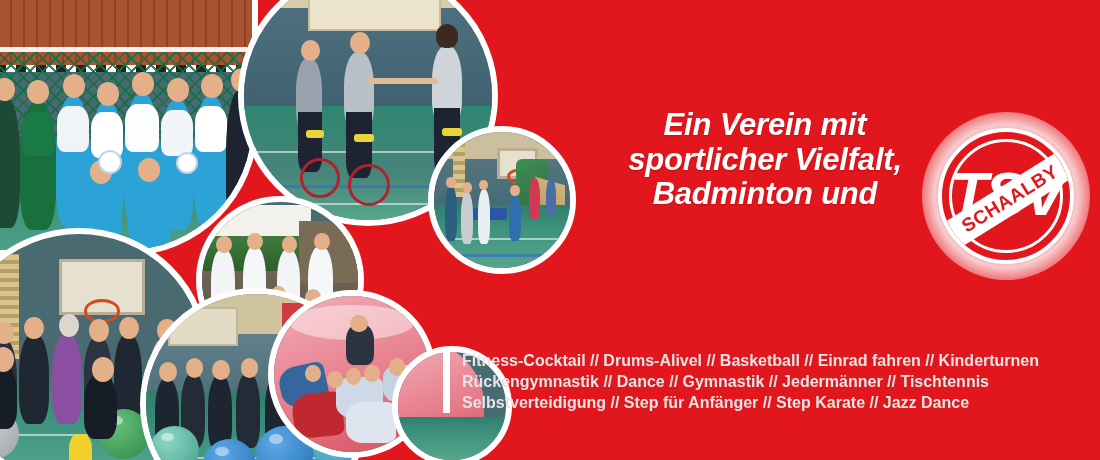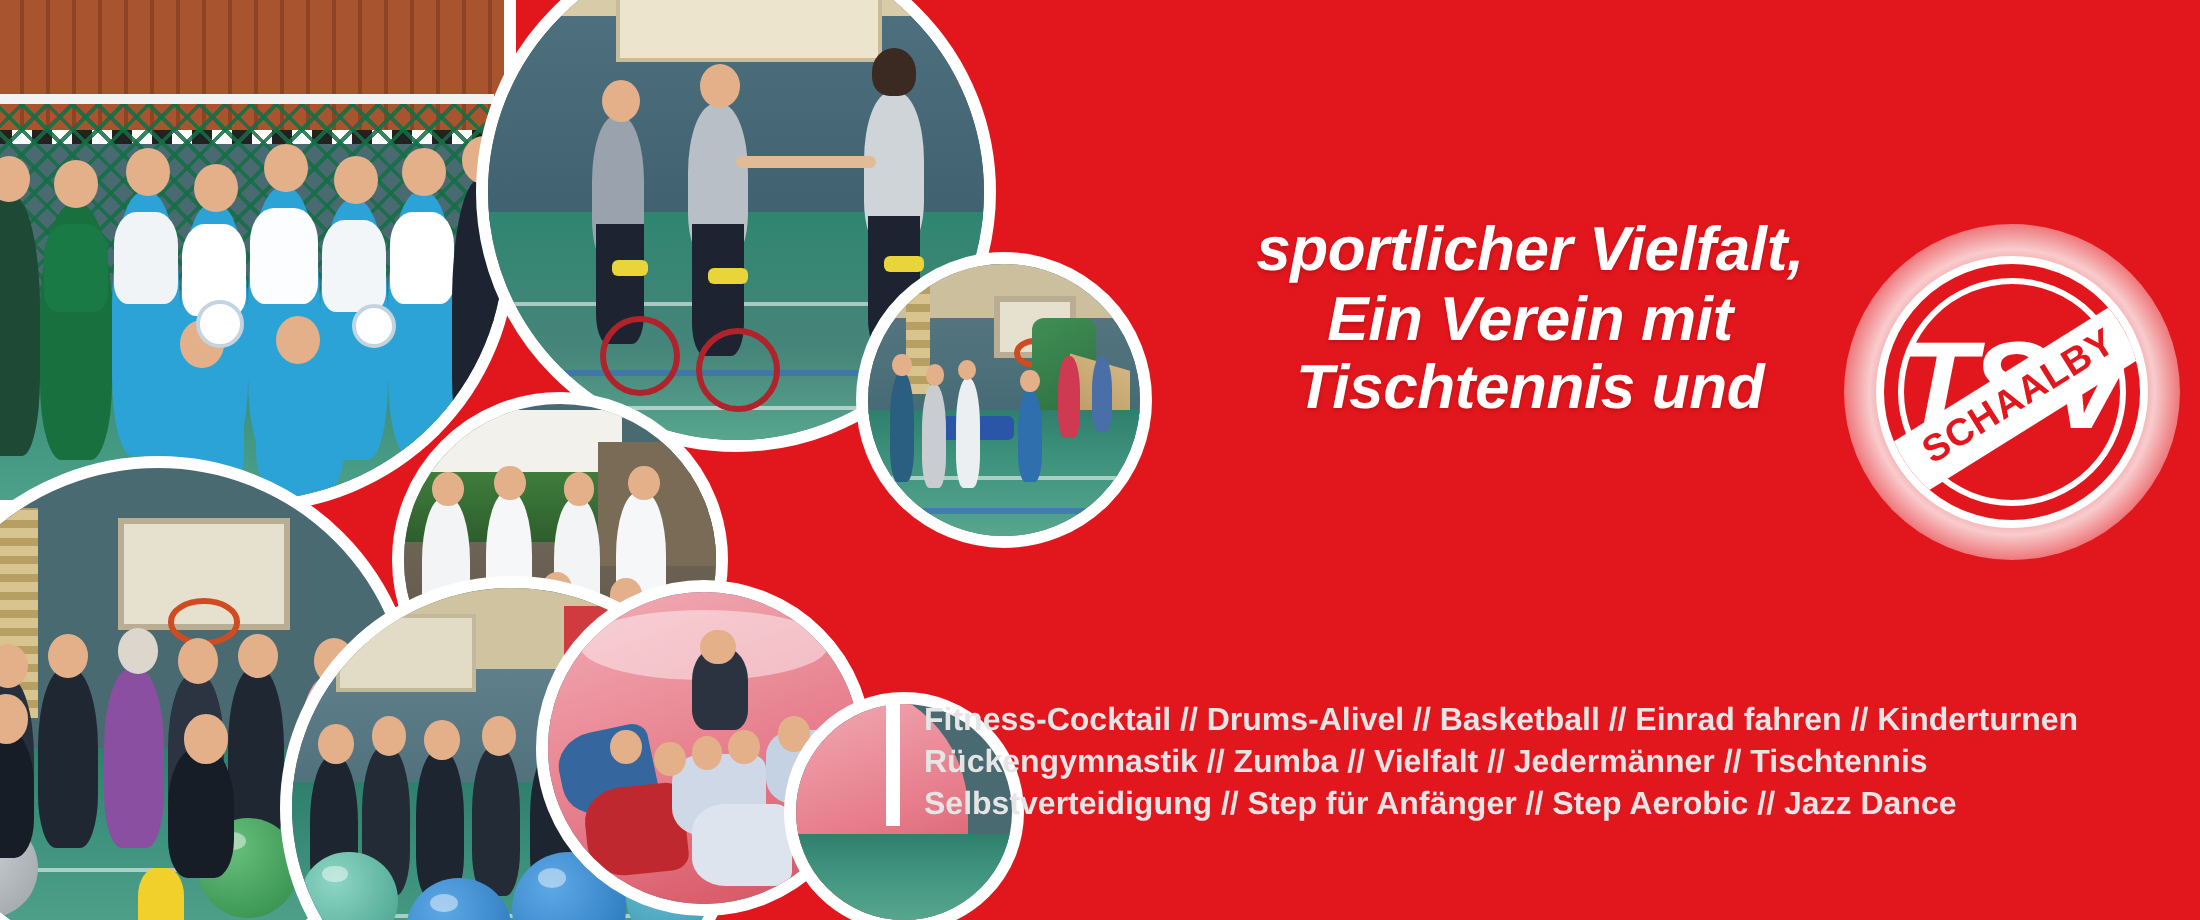--- a/index.html
+++ b/index.html
@@ -320,38 +320,38 @@
 
     <div class="ph ph-edge">
       <div class="scene">
         <div class="inflatable" style="left:-40%;top:-10%;width:120%;height:120%;"></div>
         <div class="gym-floor" style="height:40%;"></div>
       </div>
     </div>
   </div>
 
   <div class="headline">
+    <div>Ein Verein mit</div>
     <div>sportlicher Vielfalt,</div>
-    <div>Ein Verein mit</div>
-    <div>Tischtennis und</div>
+    <div>Badminton und</div>
   </div>
 
   <div class="logo-wrap">
     <div class="glow"></div>
     <div class="logo">
       <div class="logo-inner-ring"></div>
       <div class="logo-tsv">TSV</div>
       <div class="logo-band">
         <span>SCHAALBY</span>
       </div>
     </div>
   </div>
 
   <div class="sports">
     <div class="sports-bar"></div>
     <div class="sports-lines">
       <div>Fitness-Cocktail // Drums-Alivel // Basketball // Einrad fahren // Kinderturnen</div>
-      <div>Rückengymnastik // Zumba // Vielfalt // Jedermänner // Tischtennis</div>
-      <div>Selbstverteidigung // Step für Anfänger // Step Aerobic // Jazz Dance</div>
+      <div>Rückengymnastik // Dance // Gymnastik // Jedermänner // Tischtennis</div>
+      <div>Selbstverteidigung // Step für Anfänger // Step Karate // Jazz Dance</div>
     </div>
   </div>
 
 </div>
 
 </body></html>

